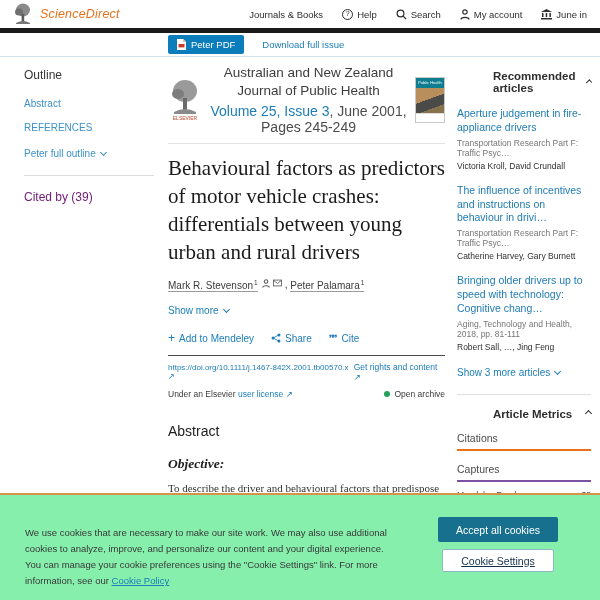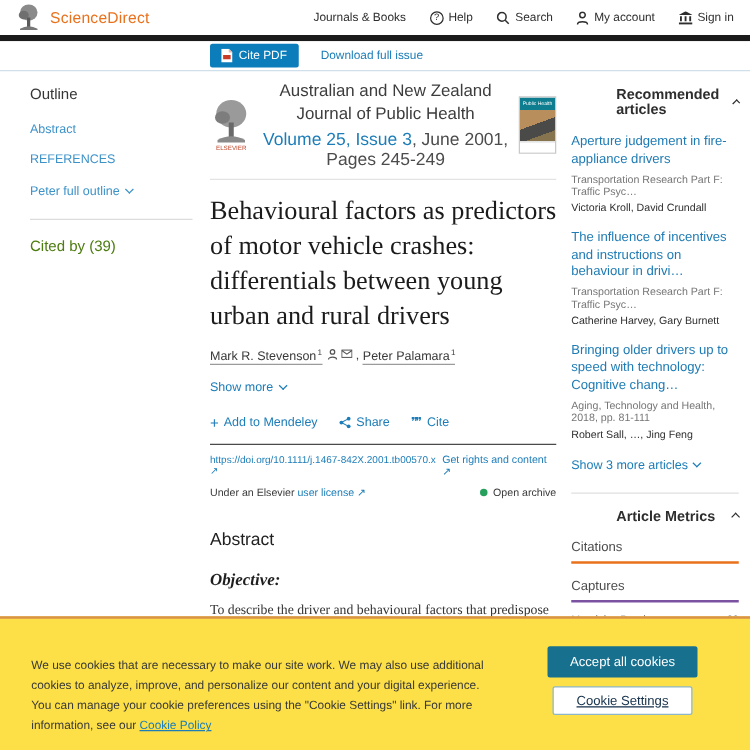--- a/index.html
+++ b/index.html
@@ -5,21 +5,21 @@
   * { margin:0; padding:0; box-sizing:border-box; }
   html,body { width:600px; height:600px; overflow:hidden; background:#fff;
               font-family:"Liberation Sans", sans-serif; }
   .page { position:relative; width:600px; height:600px; background:#fff; }
 
   
   .hdr { position:absolute; top:0; left:0; right:0; height:28px;
          display:flex; align-items:center; justify-content:space-between;
          padding:0 13px; background:#fff; }
   .brand { display:flex; align-items:center; gap:7px; cursor:pointer; }
-  .brand-name { color:#e9711c; font-size:12.5px; letter-spacing:.2px; }
+  .brand-name { color:#e9711c; font-size:12.5px; letter-spacing:.2px;font-style:italic; }
   .hnav { display:flex; align-items:center; gap:19px; }
   .hnav a { display:flex; align-items:center; gap:4px; color:#2e2e2e;
             font-size:9.5px; text-decoration:none; cursor:pointer; }
   .help-circ { display:inline-flex; align-items:center; justify-content:center;
                width:11px; height:11px; border:1px solid #2e2e2e; border-radius:50%;
                font-size:7.5px; line-height:1; }
   .black-bar { position:absolute; top:28px; left:0; right:0; height:5px; background:#1b1b1b; }
 
   
   .toolbar { position:absolute; top:33px; left:0; right:0; height:24px;
@@ -29,21 +29,21 @@
              border:none; font-size:9.5px; padding:4px 9px; border-radius:2px; cursor:pointer;
              font-family:inherit; }
   .dl-link { color:#1c7db8; font-size:9.5px; text-decoration:none; cursor:pointer; }
 
   
   .left { position:absolute; left:24px; top:68px; width:130px; }
   .left h3 { font-size:12px; font-weight:400; color:#363636; }
   .left a { display:block; font-size:10px; color:#3d92c8; text-decoration:none; cursor:pointer; }
   .left .o1 { margin-top:16px; } .left .o2 { margin-top:13px; } .left .o3 { margin-top:15px; }
   .left hr { border:none; border-top:1px solid #dcdcdc; margin:16px 0 14px; }
-  .citedby { font-size:12px; color:#4d7c0f; cursor:pointer; }
+  .citedby { font-size:12px; color:#701a75; cursor:pointer; }
 
   
   .center { position:absolute; left:168px; top:64px; width:277px; }
   .banner { display:flex; align-items:center; gap:8px; padding-bottom:8px;
             border-bottom:1px solid #e3e3e3; }
   .jr-meta { flex:1; text-align:center; }
   .jr-title { font-size:13.5px; color:#3d3d3d; line-height:1.3; cursor:pointer; }
   .jr-issue { font-size:14px; color:#4c4c4c; margin-top:4px; }
   .jr-issue a { color:#1c7db8; text-decoration:none; cursor:pointer; }
   .cover { width:30px; height:46px; border:1px solid #c9c9c9; background:#fff;
@@ -97,21 +97,21 @@
   .m-group.cit { border-bottom:2px solid #e9711c; }
   .m-group.cap { border-bottom:2px solid #7a52a1; }
   .m-row { display:flex; justify-content:space-between; padding:8px 0 7px;
            border-bottom:1px solid #ececec; font-size:8.5px; color:#4c4c4c; }
   .plumx { margin-top:13px; display:flex; justify-content:space-between; align-items:center; }
   .plum-mark { font-size:10px; font-weight:700; cursor:pointer; display:flex; align-items:center; gap:2px; }
   .plum-green { color:#76a93c; } .plum-x { color:#5e3d8f; }
   .viewdet { font-size:9px; color:#1c7db8; text-decoration:none; cursor:pointer; }
 
   
-  .cookie { position:absolute; left:0; bottom:0; width:600px; height:107px; background:#fde047;
+  .cookie { position:absolute; left:0; bottom:0; width:600px; height:107px; background:#86efac;
             border-top:2px solid #d9924a; z-index:9; }
   .ck-text { position:absolute; left:25px; top:30px; width:368px; font-size:9.5px;
              line-height:1.7; color:#383838; }
   .ck-text a { color:#1c7db8; text-decoration:underline; cursor:pointer; }
   .ck-accept { position:absolute; right:42px; top:22px; width:120px; height:25px;
                background:#17708e; color:#fff; border:none; border-radius:2px;
                font-size:10.5px; cursor:pointer; font-family:inherit; }
   .ck-settings { position:absolute; right:46px; top:54px; width:112px; height:23px;
                  background:#fff; border:1px solid #8db6c9; border-radius:2px;
                  font-size:10.5px; color:#15314b; text-decoration:underline; cursor:pointer;
@@ -164,36 +164,36 @@
       <a>
         <span>
           <svg width="11" height="11" viewBox="0 0 11 11" fill="#2e2e2e">
             <path d="M5.5 0 L11 3 L0 3 Z"></path>
               <rect x="1" y="4" width="1.5" height="4"></rect>
               <rect x="4.7" y="4" width="1.5" height="4"></rect>
               <rect x="8.4" y="4" width="1.5" height="4"></rect>
               <rect x="0" y="9" width="11" height="1.5"></rect>
           </svg>
         </span>
-        <span>Sign in</span>
+        <span>June in</span>
       </a>
     </nav>
   </header>
   <div class="black-bar"></div>
 
   <div class="toolbar">
     <button class="viewpdf">
       <span>
         <svg width="9" height="11" viewBox="0 0 9 11">
             <path d="M0 0 H6 L9 3 V11 H0 Z" fill="#fff"></path>
             <path d="M6 0 L9 3 H6 Z" fill="#f0b9a8"></path>
             <rect x="1.5" y="5" width="6" height="3.4" fill="#c83b28"></rect>
           </svg>
       </span>
-      <span>Cite PDF</span>
+      <span>Peter PDF</span>
     </button>
     <a class="dl-link">Download full issue</a>
   </div>
 
   <aside class="left">
     <h3>Outline</h3>
     <a class="o1">Abstract</a>
     <a class="o2">REFERENCES</a>
     <a class="o3"><span>Peter full outline</span><span class="chev down"></span></a>
     <hr>

